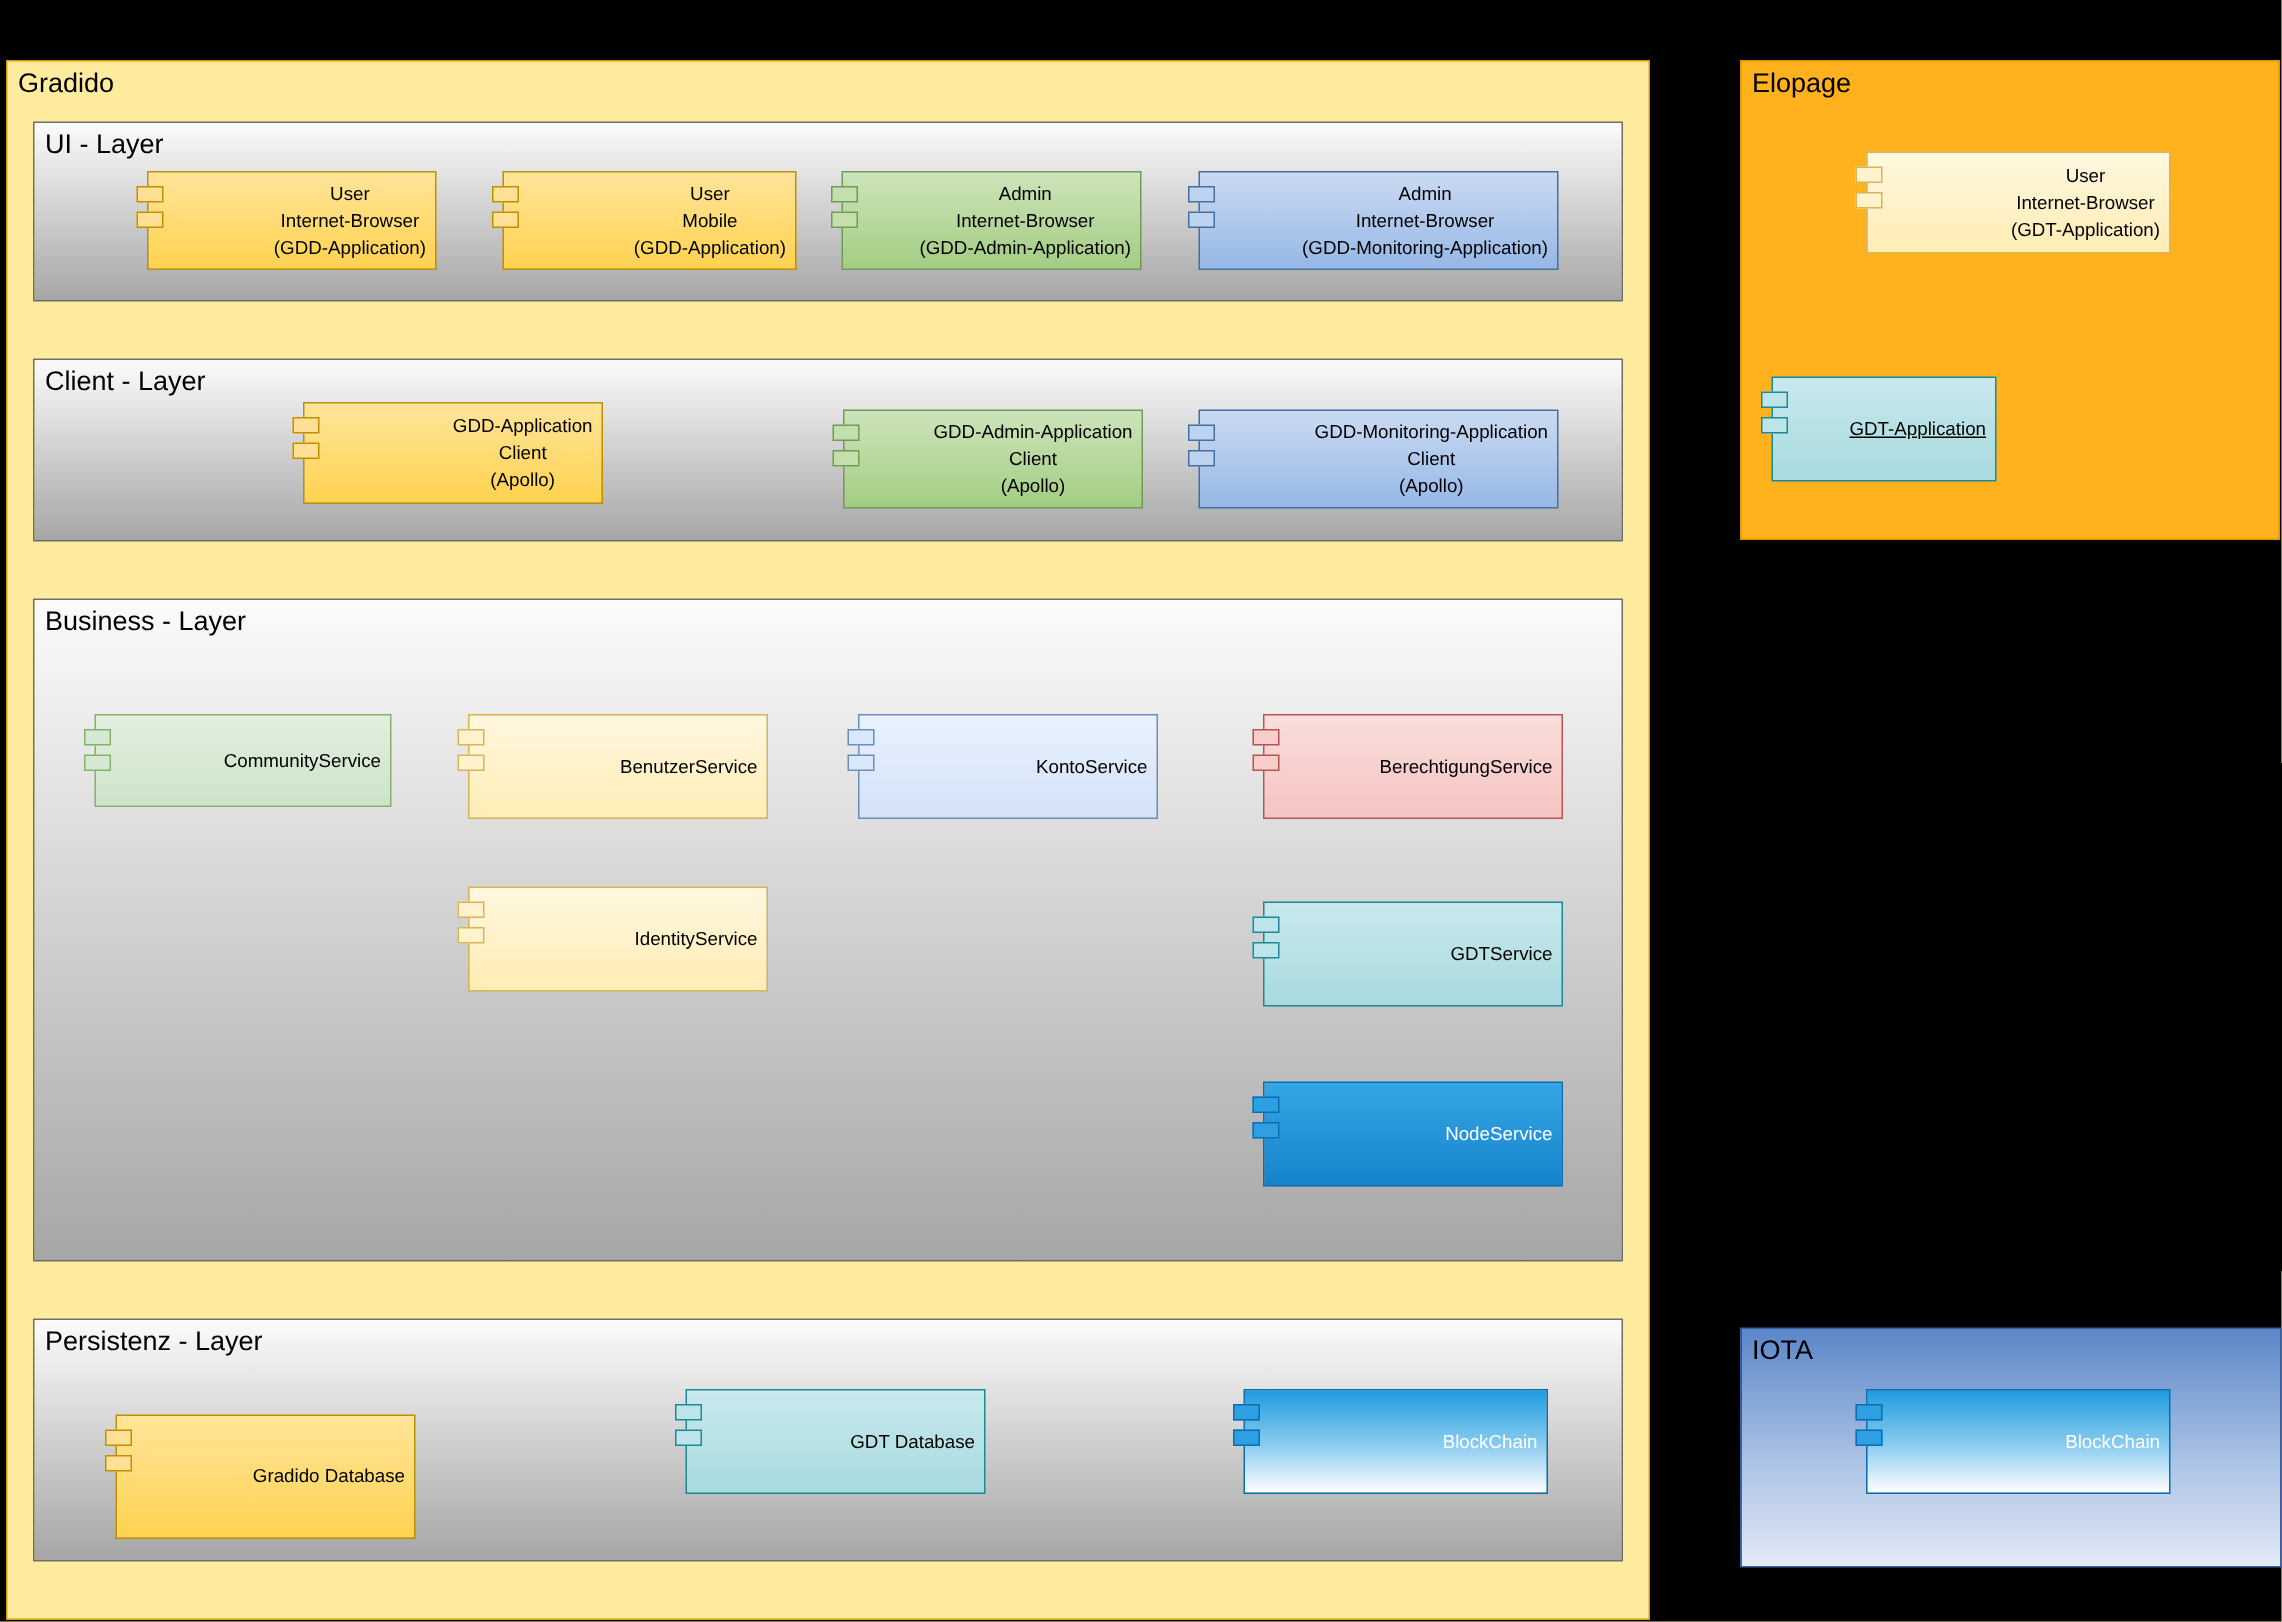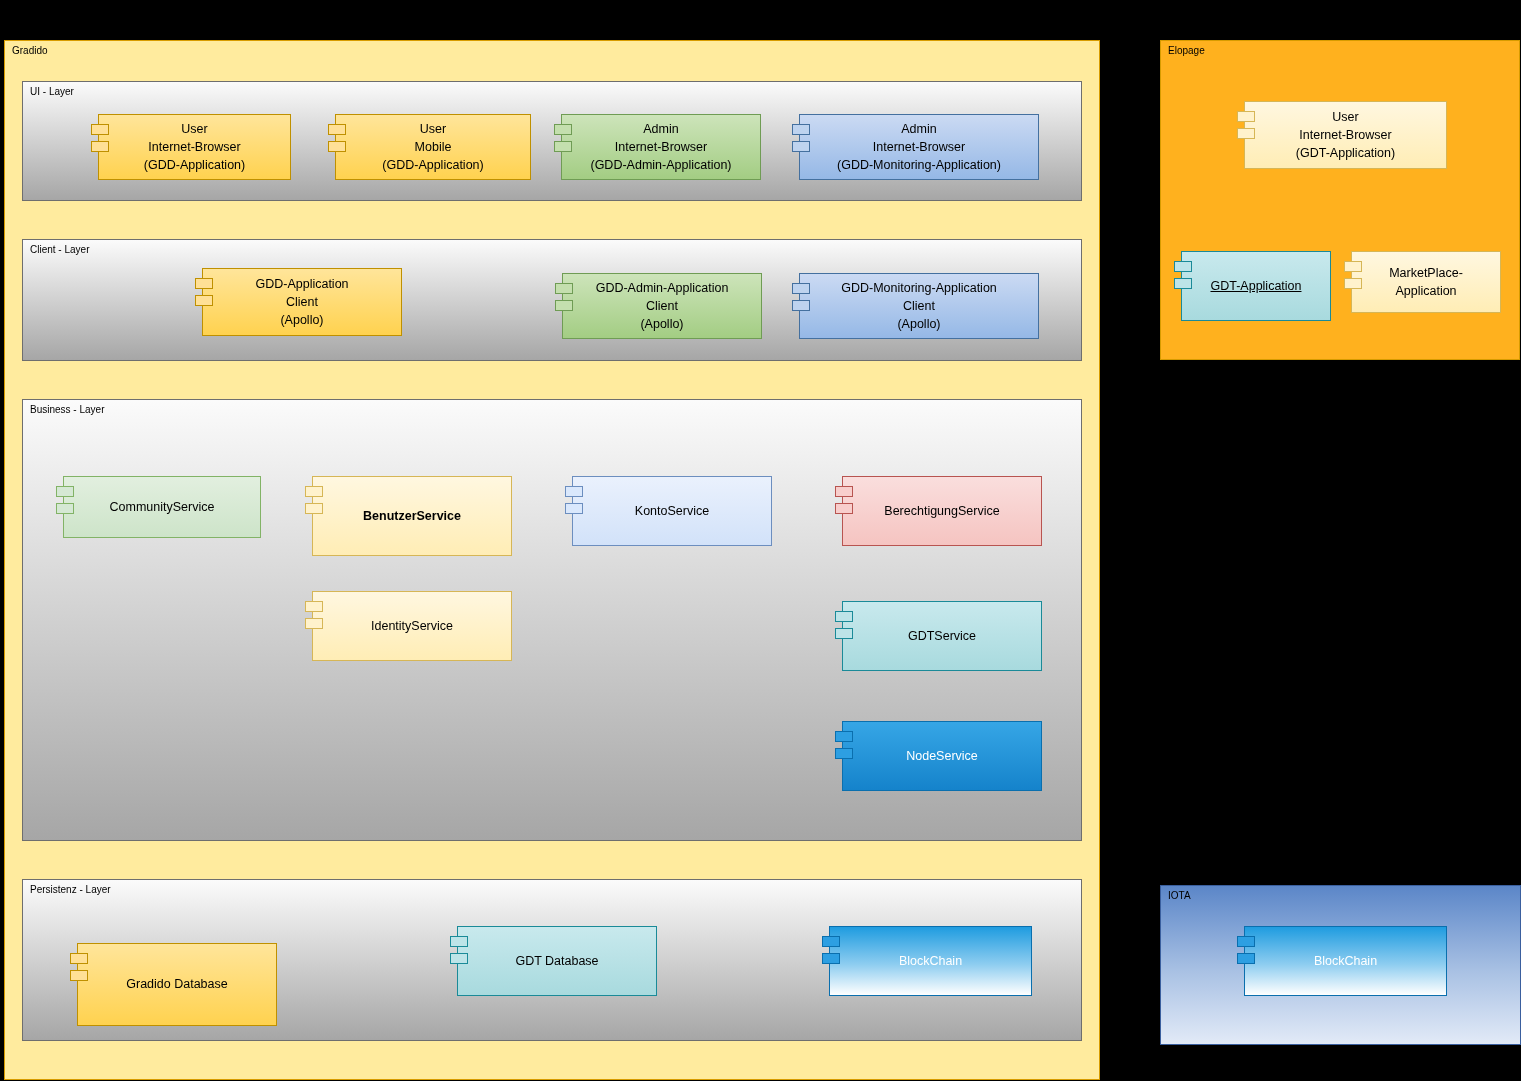--- a/index.html
+++ b/index.html
@@ -7,21 +7,21 @@
   body {
     position:relative;
     background:#000;
     font-family:"Liberation Sans", sans-serif;
     overflow:hidden;
     color:#000;
   }
   .container { position:absolute; }
   .box-title {
     position:absolute; top:4px; left:7px;
-    font-size:10px; color:#000;
+    font-size:18px; color:#000;
   }
   .layer {
     position:absolute;
     border:1px solid #6e6e6e;
     background:linear-gradient(180deg,#fbfbfb 0%,#a6a6a6 100%);
   }
   .gradido-box {
     background:#ffeb9e;
     border:1px solid #d79b00;
   }
@@ -31,21 +31,21 @@
   }
   .iota-box {
     background:linear-gradient(180deg,#5b86c8 0%,#aac2e4 55%,#e2eaf7 100%);
     border:1px solid #3a5f9e;
   }
   .component {
     position:absolute;
     border:1px solid var(--bc);
     background:var(--bg);
     color:var(--fg,#000);
-    display:flex; align-items:center; justify-content:center;
+    display:flex; align-items:center; justify-content:flex-end;
     text-align:center;
     font-size:12.5px; line-height:1.45;
   }
   .component .label { white-space:pre-line; padding:0 6px; }
   .cicon { position:absolute; left:-8px; top:9px; width:16px; height:27px; }
   .cicon::before, .cicon::after {
     content:""; position:absolute; left:0; width:16px; height:9px;
     border:1px solid var(--bc);
     background:var(--tab,#fff);
   }
@@ -121,21 +121,21 @@
     </div>
   </div>
 
   <div class="layer" style="left:17px;top:358px;width:1060px;height:442px;">
     <span class="box-title">Business - Layer</span>
 
     <div class="component lightgreen" style="left:40px;top:76px;width:198px;height:62px;">
       <span class="cicon"></span>
       <span class="label">CommunityService</span>
     </div>
-    <div class="component cream" style="left:289px;top:76px;width:200px;height:80px;font-weight:bold;">
+    <div class="component cream" style="left:289px;top:76px;width:200px;height:70px;">
       <span class="cicon"></span>
       <span class="label">BenutzerService</span>
     </div>
     <div class="component lightblue" style="left:549px;top:76px;width:200px;height:70px;">
       <span class="cicon"></span>
       <span class="label">KontoService</span>
     </div>
     <div class="component pink" style="left:819px;top:76px;width:200px;height:70px;">
       <span class="cicon"></span>
       <span class="label">BerechtigungService</span>
@@ -178,25 +178,20 @@
   <div class="component cream" style="left:83px;top:60px;width:203px;height:68px;">
     <span class="cicon"></span>
     <span class="label">User
 Internet-Browser
 (GDT-Application)</span>
   </div>
   <div class="component teal" style="left:20px;top:210px;width:150px;height:70px;text-decoration:underline;">
     <span class="cicon"></span>
     <span class="label">GDT-Application</span>
   </div>
-  <div class="component cream" style="left:190px;top:210px;width:150px;height:62px;">
-    <span class="cicon"></span>
-    <span class="label">MarketPlace-
-Application</span>
-  </div>
 </div>
 
 <div class="container iota-box" style="left:1160px;top:885px;width:361px;height:160px;">
   <span class="box-title">IOTA</span>
 
   <div class="component blockchain" style="left:83px;top:40px;width:203px;height:70px;">
     <span class="cicon"></span>
     <span class="label">BlockChain</span>
   </div>
 </div>

